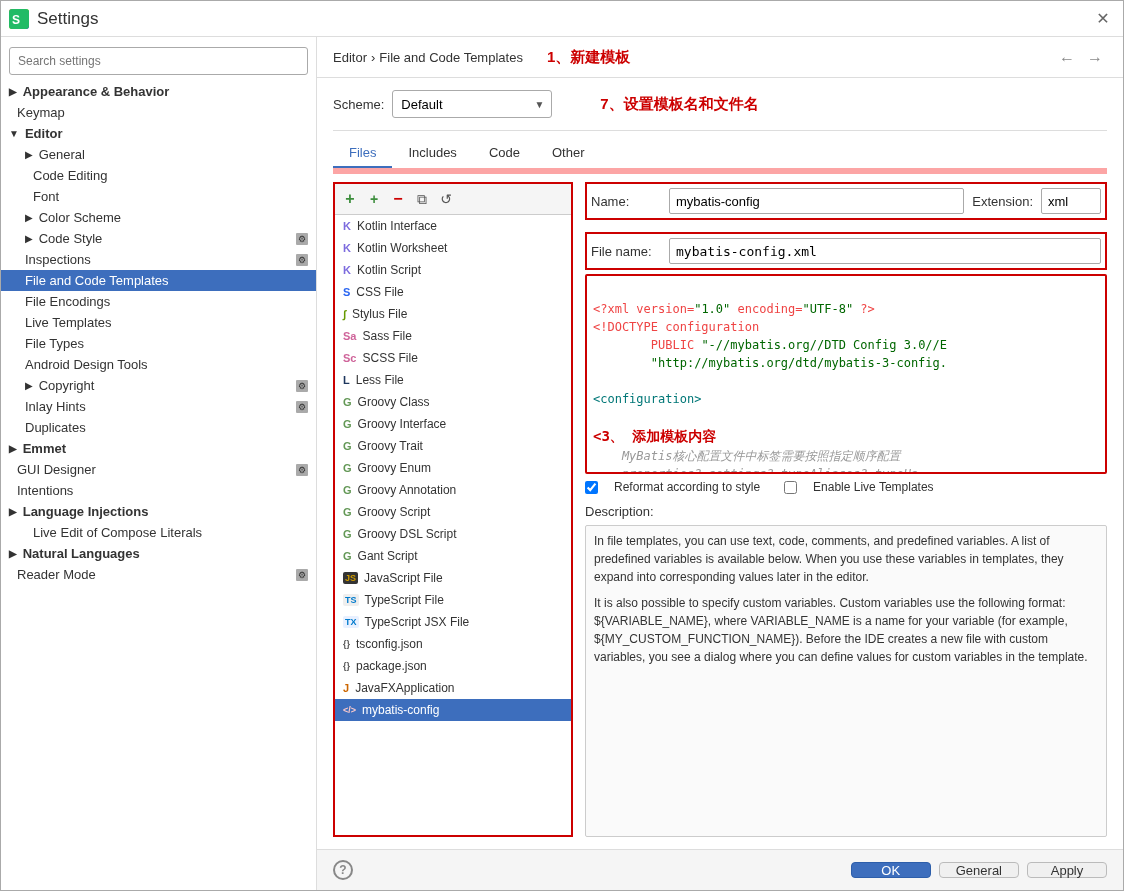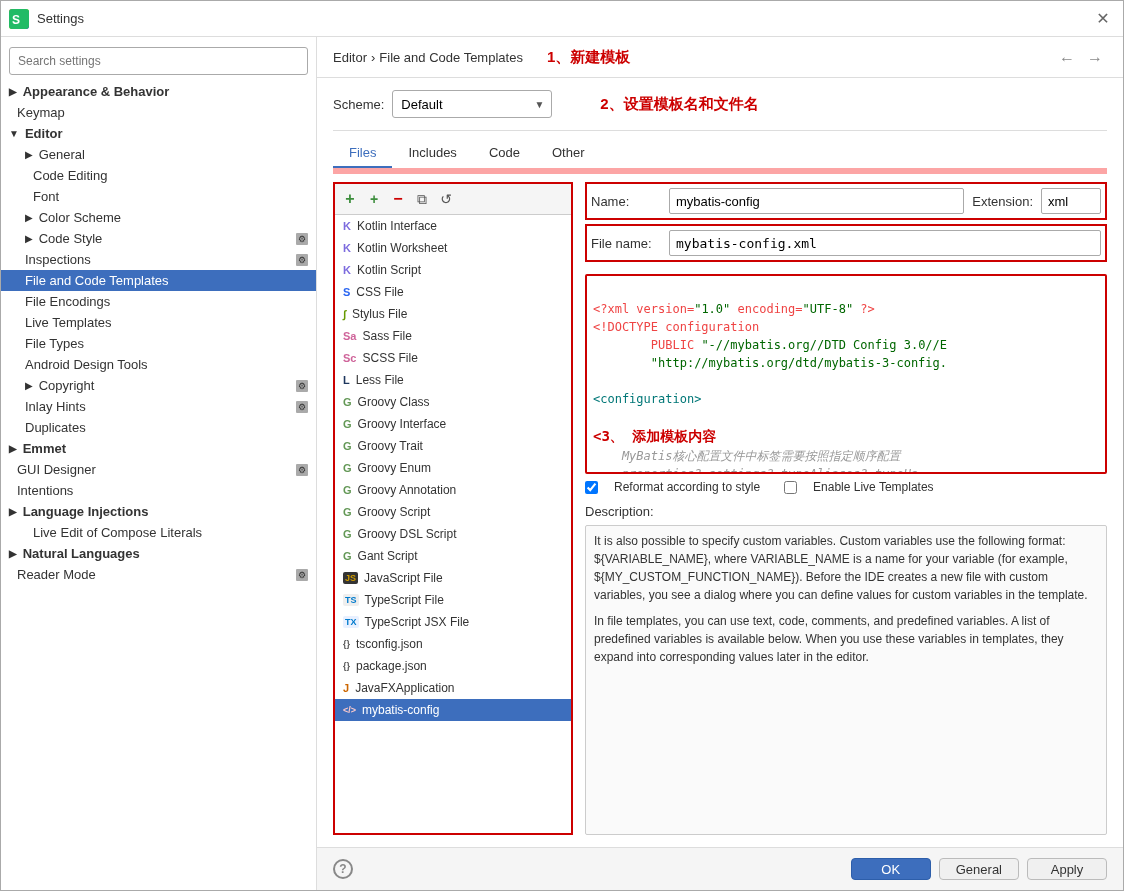--- a/index.html
+++ b/index.html
@@ -2,21 +2,21 @@
 <html><head>
   <meta charset="utf-8">
   <style>
     * { box-sizing: border-box; margin: 0; padding: 0; }
     body { font-family: 'Segoe UI', Arial, sans-serif; font-size: 13px; background: #fff; width: 1124px; height: 891px; overflow: hidden; }
 
     .window { width: 1124px; height: 891px; background: #fff; display: flex; flex-direction: column; border: 1px solid #aaa; }
 
     .title-bar { background: #fff; height: 36px; display: flex; align-items: center; padding: 0 8px; border-bottom: 1px solid #ddd; }
     .title-bar-icon { width: 20px; height: 20px; margin-right: 8px; background: linear-gradient(135deg, #e55, #f80, #ff0, #0a0, #00f, #80f); border-radius: 3px; display: flex; align-items: center; justify-content: center; font-size: 11px; color: white; font-weight: bold; }
-    .title-bar-title { flex: 1; font-size: 13px; color: #333; }
+    .title-bar-title { flex: 1; font-size: 17px; color: #333; }
     .title-bar-close { width: 24px; height: 24px; display: flex; align-items: center; justify-content: center; cursor: pointer; color: #666; font-size: 16px; }
 
     .main-content { display: flex; flex: 1; overflow: hidden; }
 
     
     .sidebar { width: 316px; border-right: 1px solid #ddd; overflow-y: auto; background: #fff; padding: 4px 0; }
     .sidebar-search { padding: 6px 8px; }
     .sidebar-search input { width: 100%; height: 28px; border: 1px solid #aaa; border-radius: 3px; padding: 0 8px; font-size: 12px; background: #fff; }
 
     .sidebar-item { padding: 3px 8px 3px 16px; cursor: pointer; color: #333; font-size: 13px; display: flex; align-items: center; gap: 4px; }
@@ -53,46 +53,46 @@
     .toolbar-btn { width: 22px; height: 22px; border: none; background: none; cursor: pointer; display: flex; align-items: center; justify-content: center; font-size: 14px; color: #555; border-radius: 3px; }
     .toolbar-btn.add-btn { color: #3d8e3d; font-weight: bold; font-size: 16px; }
     .toolbar-btn.remove-btn { color: #c00; font-weight: bold; font-size: 16px; }
 
     .template-list { flex: 1; overflow-y: auto; }
     .template-list-item { padding: 4px 8px; cursor: pointer; font-size: 12px; color: #333; display: flex; align-items: center; gap: 6px; }
     .template-list-item.selected { background: #3d6ebd; color: white; }
 
     .template-detail { flex: 1; padding: 0 0 0 12px; display: flex; flex-direction: column; overflow: hidden; }
 
-    .detail-row { display: flex; align-items: center; gap: 8px; margin-bottom: 0; }
+    .detail-row { display: flex; align-items: center; gap: 8px; margin-bottom: 8px; }
     .detail-label { font-size: 13px; color: #333; min-width: 70px; }
     .detail-input { height: 26px; border: 1px solid #aaa; border-radius: 2px; padding: 0 6px; font-size: 13px; flex: 1; }
     .detail-input.name-input { flex: 1; }
     .extension-label { font-size: 13px; color: #333; }
     .extension-input { width: 60px; height: 26px; border: 1px solid #aaa; border-radius: 2px; padding: 0 6px; font-size: 13px; }
 
-    .filename-row { display: flex; align-items: center; gap: 8px; margin-bottom: 8px; }
+    .filename-row { display: flex; align-items: center; gap: 8px; margin-bottom: 0; }
     .filename-label { font-size: 13px; color: #333; min-width: 70px; }
     .filename-input { flex: 1; height: 26px; border: 1px solid #aaa; border-radius: 2px; padding: 0 6px; font-size: 13px; font-family: monospace; }
 
     .code-editor { flex: 1; border: 1px solid #aaa; border-radius: 2px; overflow: auto; background: #fff; font-family: 'Consolas', 'Courier New', monospace; font-size: 12px; padding: 6px; min-height: 120px; max-height: 220px; position: relative; }
     .code-content { white-space: pre; font-family: monospace; font-size: 12px; line-height: 1.5; }
     .c-blue { color: #ef4444; }
     .c-green { color: #006600; }
     .c-cyan { color: #007777; }
 
     .checkboxes-row { display: flex; align-items: center; gap: 24px; margin: 6px 0; }
     .checkbox-item { display: flex; align-items: center; gap: 16px; font-size: 12px; color: #333; cursor: pointer; }
 
     .description-label { font-size: 13px; color: #333; margin-bottom: 4px; }
     .description-box { flex: 1; border: 1px solid #ccc; border-radius: 2px; padding: 6px 8px; font-size: 12px; color: #333; overflow-y: auto; line-height: 1.5; background: #fafafa; }
     .description-box p { margin-bottom: 8px; }
 
     .dialog-buttons { display: flex; justify-content: flex-end; align-items: center; gap: 8px; padding: 10px 16px; border-top: 1px solid #ddd; background: #f5f5f5; }
-    .dialog-btn { height: 22px; min-width: 80px; border-radius: 4px; font-size: 13px; cursor: pointer; padding: 0 16px; }
+    .dialog-btn { height: 16px; min-width: 80px; border-radius: 4px; font-size: 13px; cursor: pointer; padding: 0 16px; }
     .dialog-btn.primary { background: #3d6ebd; color: white; border: 1px solid #2d5eaa; }
     .dialog-btn.secondary { background: #f0f0f0; color: #333; border: 1px solid #bbb; }
     .help-icon { width: 20px; height: 20px; border-radius: 50%; border: 2px solid #888; color: #888; display: flex; align-items: center; justify-content: center; font-size: 12px; font-weight: bold; margin-right: auto; cursor: pointer; }
 
     
     .red-border-box { border: 2px solid #cc0000; }
   </style>
 </head>
 <body>
 
@@ -220,21 +220,21 @@
       </div>
 
       <div class="panel-content">
 
         <div class="scheme-row">
           <label class="scheme-label">Scheme:</label>
           <div class="scheme-select-wrapper">
             <select class="scheme-select"><option>Default</option><option>Project</option></select>
           </div>
 
-          <span style="color:#cc0000;font-size:15px;font-weight:bold;font-family:Arial;margin-left:40px;">2、设置模板名和文件名</span>
+          <span style="color:#cc0000;font-size:15px;font-weight:bold;font-family:Arial;margin-left:40px;">7、设置模板名和文件名</span>
         </div>
 
         <hr style="border:none;border-top:1px solid #ddd;margin-bottom:8px;">
 
         <div class="tabs">
           <div class="tab active">Files</div>
           <div class="tab">Includes</div>
           <div class="tab">Code</div>
           <div class="tab">Other</div>
         </div>
@@ -382,22 +382,22 @@
                 <span>Reformat according to style</span>
               </label>
               <label class="checkbox-item">
                 <input type="checkbox" style="">
                 <span>Enable Live Templates</span>
               </label>
             </div>
 
             <div class="description-label" style="margin-top:4px;">Description:</div>
             <div class="description-box" style="flex:1;overflow-y:auto;margin-top:2px;">
+              <p>In file templates, you can use text, code, comments, and predefined variables. A list of predefined variables is available below. When you use these variables in templates, they expand into corresponding values later in the editor.</p>
               <p>It is also possible to specify custom variables. Custom variables use the following format: ${VARIABLE_NAME}, where VARIABLE_NAME is a name for your variable (for example, ${MY_CUSTOM_FUNCTION_NAME}). Before the IDE creates a new file with custom variables, you see a dialog where you can define values for custom variables in the template.</p>
-              <p>In file templates, you can use text, code, comments, and predefined variables. A list of predefined variables is available below. When you use these variables in templates, they expand into corresponding values later in the editor.</p>
             </div>
           </div>
         </div>
       </div>
 
       <div class="dialog-buttons">
         <div class="help-icon">?</div>
         <button class="dialog-btn primary">OK</button>
         <button class="dialog-btn secondary">General</button>
         <button class="dialog-btn secondary">Apply</button>

